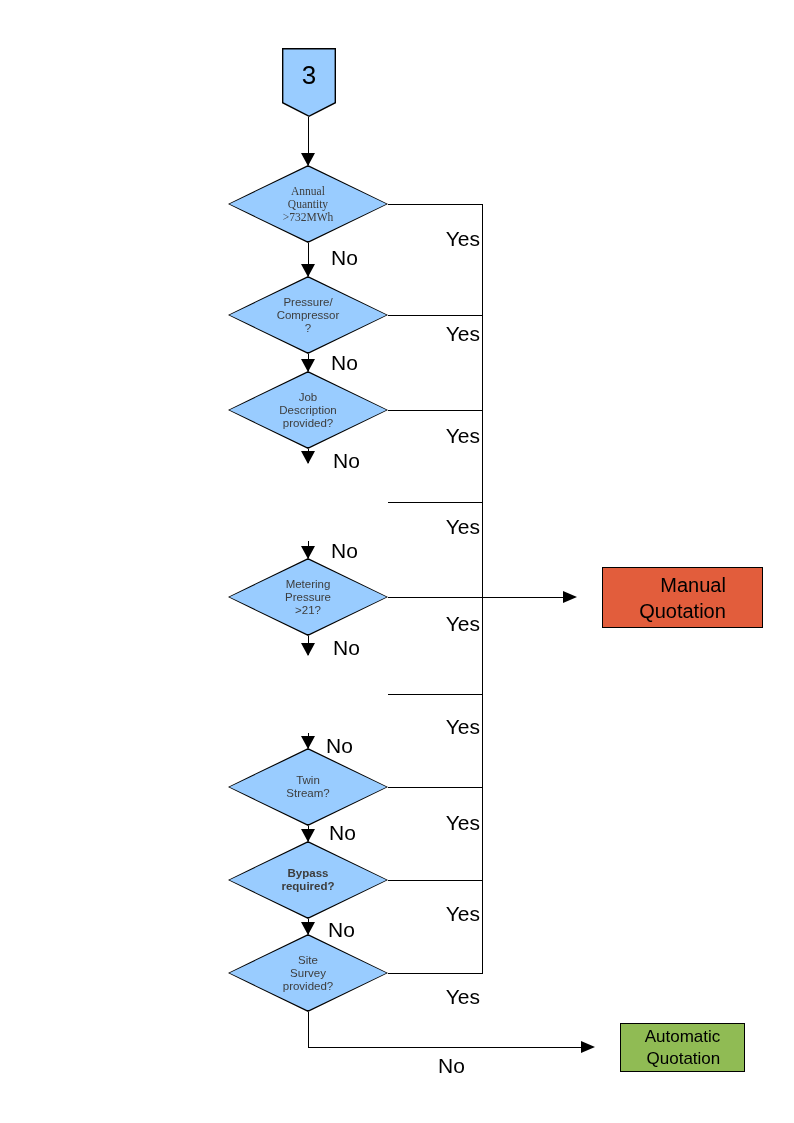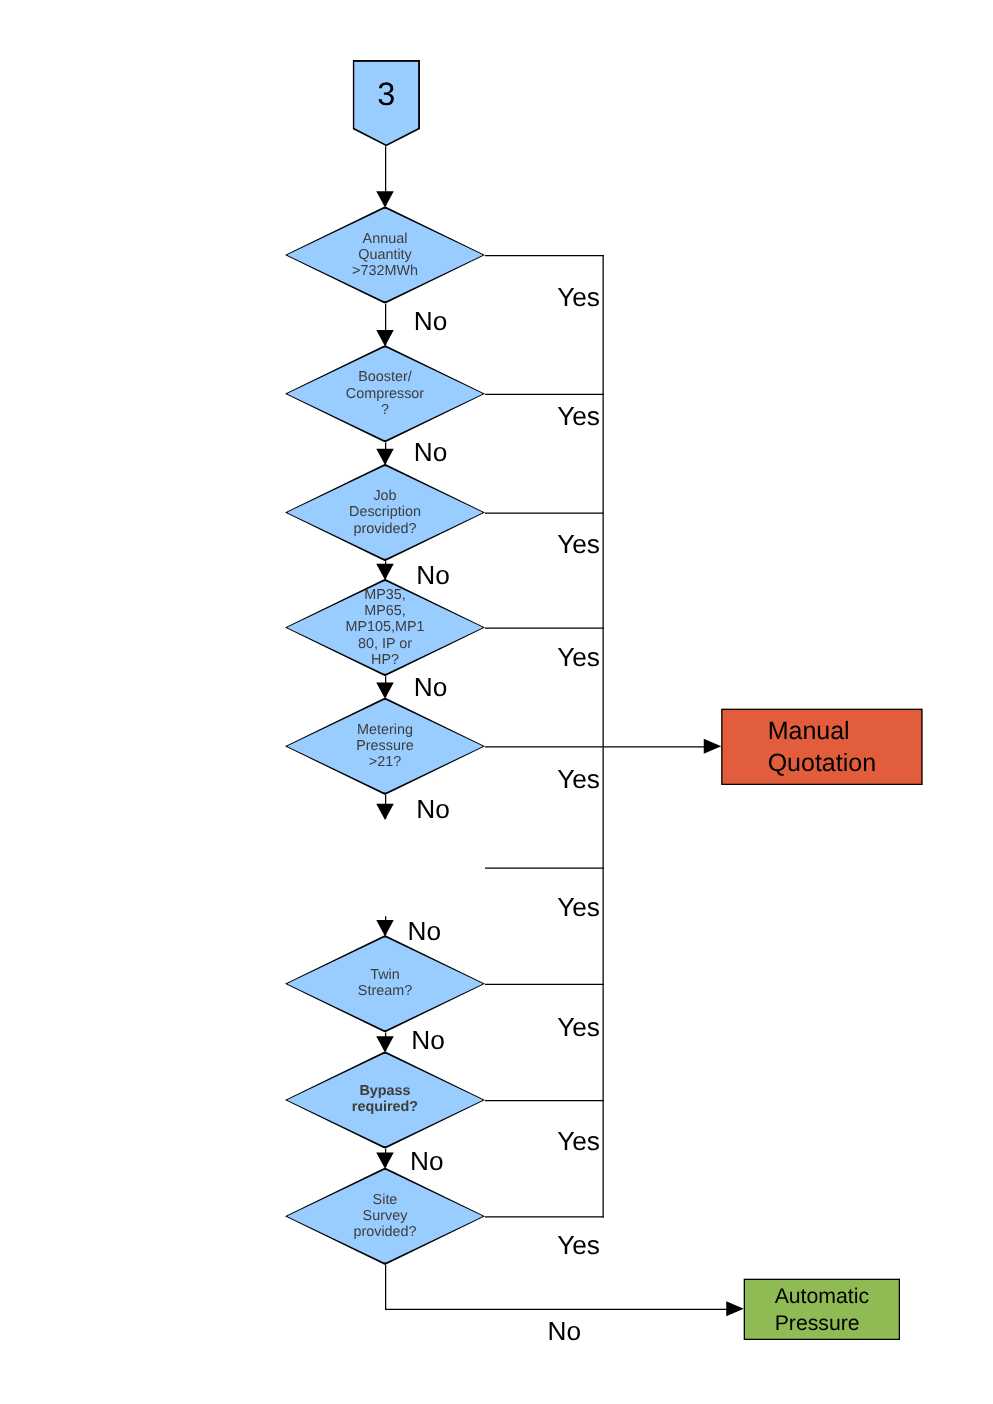--- a/index.html
+++ b/index.html
@@ -14,21 +14,21 @@
   .d-text{position:absolute;left:0;top:0;right:0;bottom:0;display:flex;align-items:center;justify-content:center;
           text-align:center;font-size:11.5px;line-height:13px;color:var(--node-text);white-space:pre-line;}
   .pent{position:absolute;left:282px;top:48px;width:54px;height:69px;}
   .p-border{position:absolute;left:0;top:0;right:0;bottom:0;background:var(--line-color);
             clip-path:polygon(0 0,100% 0,100% 80%,50% 100%,0 80%);}
   .p-fill{position:absolute;left:1.4px;top:1.4px;right:1.4px;bottom:1.4px;background:var(--node-fill);
           clip-path:polygon(0 0,100% 0,100% 80%,50% 100%,0 80%);}
   .p-text{position:absolute;left:0;top:0;right:0;bottom:14px;display:flex;align-items:center;justify-content:center;
           font-size:26px;color:#000;}
   .term{position:absolute;border:1px solid var(--line-color);display:flex;align-items:center;justify-content:center;
-        text-align:left;white-space:pre-line;color:#000;}
+        text-align:right;white-space:pre-line;color:#000;margin-left:25px;}
   .term.manual{left:577px;top:567px;width:159px;height:59px;background:var(--manual-fill);
                font-size:20px;line-height:26px;}
   .term.automatic{left:595px;top:1023px;width:123px;height:47px;background:var(--auto-fill);
                   font-size:17px;line-height:22px;}
   
   .vline{position:absolute;width:1px;background:var(--line-color);}
   .hline{position:absolute;height:1px;background:var(--line-color);}
   .arr-down{position:absolute;width:0;height:0;border-left:7px solid transparent;
             border-right:7px solid transparent;border-top:13px solid var(--line-color);}
   .arr-right{position:absolute;width:0;height:0;border-top:6px solid transparent;
@@ -77,49 +77,40 @@
   <div class="hline" style="left:388px;top:694px;width:95px;"></div>
   <div class="hline" style="left:388px;top:787px;width:95px;"></div>
   <div class="hline" style="left:388px;top:880px;width:95px;"></div>
   <div class="hline" style="left:388px;top:973px;width:95px;"></div>
   <div class="vline" style="left:482px;top:204px;height:770px;"></div>
   <div class="hline" style="left:308px;top:1047px;width:277px;"></div>
 
   <div class="arr-right" style="left:563px;top:591px;"></div>
   <div class="arr-right" style="left:581px;top:1041px;"></div>
 
-  <div class="diamond" style="left:228px;top:165px;">
+  <div class="diamond" style="left:228px;top:165px;font-family:Liberation Serif, serif;">
     <div class="d-border"></div>
     <div class="d-fill"></div>
     <div class="d-text">Annual
 Quantity
 &gt;732MWh</div>
   </div>
   <div class="diamond" style="left:228px;top:276px;">
     <div class="d-border"></div>
     <div class="d-fill"></div>
-    <div class="d-text">Booster/
+    <div class="d-text">Pressure/
 Compressor
 ?</div>
   </div>
   <div class="diamond" style="left:228px;top:371px;">
     <div class="d-border"></div>
     <div class="d-fill"></div>
     <div class="d-text">Job
 Description
 provided?</div>
-  </div>
-  <div class="diamond" style="left:228px;top:463px;">
-    <div class="d-border"></div>
-    <div class="d-fill"></div>
-    <div class="d-text">MP35,
-MP65,
-MP105,MP1
-80, IP or
-HP?</div>
   </div>
   <div class="diamond" style="left:228px;top:558px;">
     <div class="d-border"></div>
     <div class="d-fill"></div>
     <div class="d-text">Metering
 Pressure
 &gt;21?</div>
   </div>
   <div class="diamond" style="left:228px;top:748px;text-decoration:underline;">
     <div class="d-border"></div>
@@ -137,21 +128,21 @@
     <div class="d-border"></div>
     <div class="d-fill"></div>
     <div class="d-text">Site
 Survey
 provided?</div>
   </div>
 
   <div class="term manual">Manual
 Quotation</div>
   <div class="term automatic">Automatic
-Pressure</div>
+Quotation</div>
 
   <div class="lbl yes" style="left:438px;top:227px;">Yes</div>
   <div class="lbl yes" style="left:438px;top:322px;">Yes</div>
   <div class="lbl yes" style="left:438px;top:424px;">Yes</div>
   <div class="lbl yes" style="left:438px;top:515px;">Yes</div>
   <div class="lbl yes" style="left:438px;top:612px;">Yes</div>
   <div class="lbl yes" style="left:438px;top:715px;">Yes</div>
   <div class="lbl yes" style="left:438px;top:811px;">Yes</div>
   <div class="lbl yes" style="left:438px;top:902px;">Yes</div>
   <div class="lbl yes" style="left:438px;top:985px;">Yes</div>

